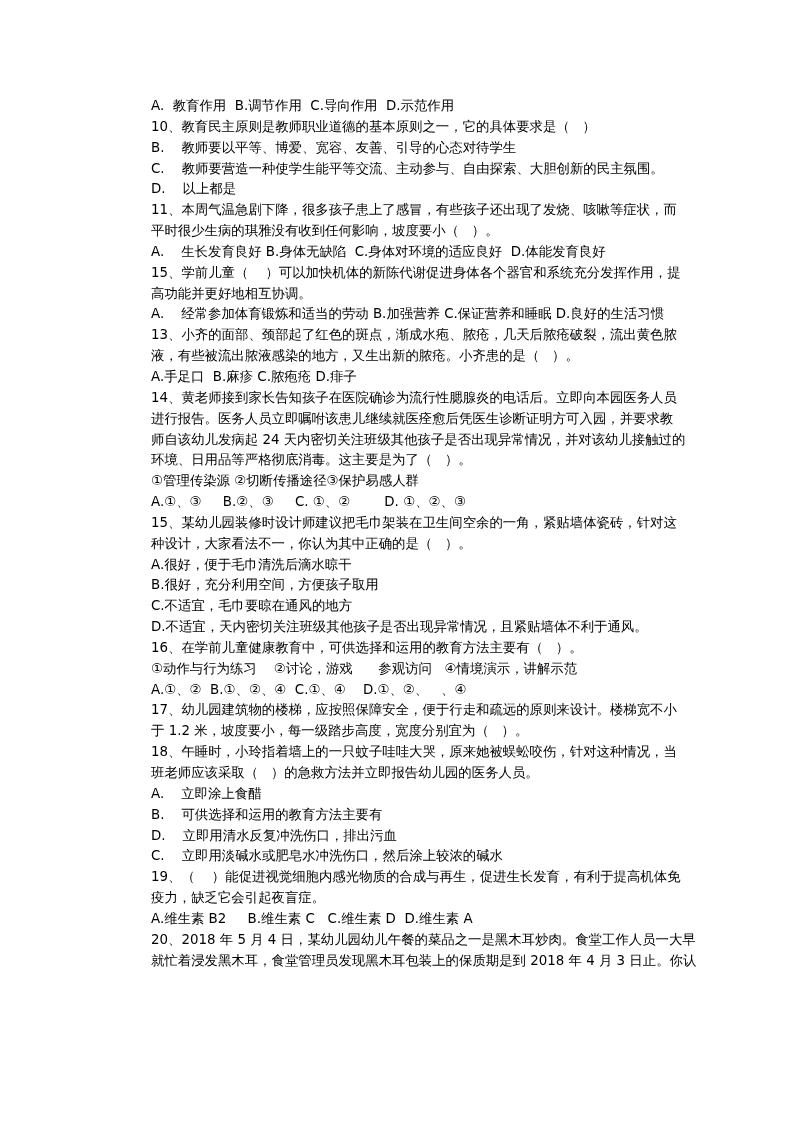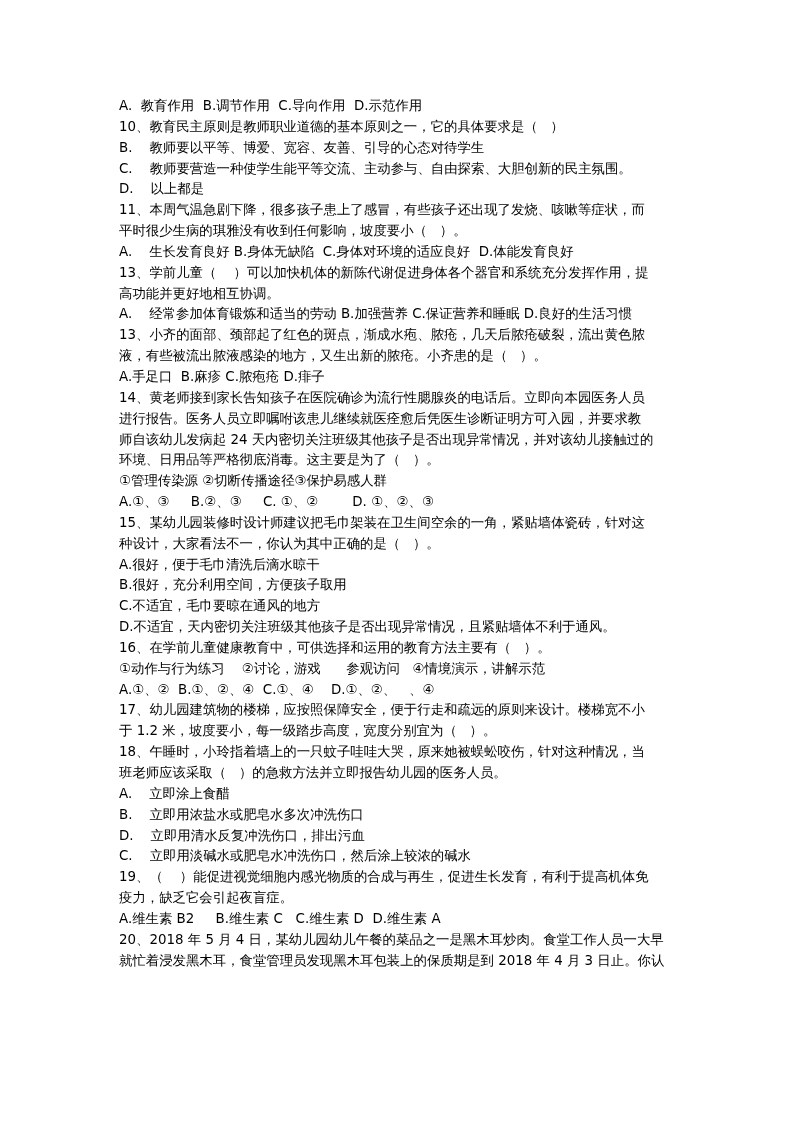--- a/index.html
+++ b/index.html
@@ -7,35 +7,35 @@
   .page {
     position: absolute;
     left: 119px;
     top: 96px;
     width: 556px;
     font-family: "DejaVu Sans", sans-serif;
     font-size: 13.4px;
     line-height: 20.85px;
     color: #000000;
   }
-  .line { white-space: pre; overflow: visible; height: 20.85px; }
+  .line { white-space: pre; overflow: visible; height: 20.85px; margin-left: 32px; }
 </style>
 </head>
 <body>
 
 <div class="page" id="page">
     <div class="line">A.  教育作用  B.调节作用  C.导向作用  D.示范作用</div>
     <div class="line">10、教育民主原则是教师职业道德的基本原则之一，它的具体要求是（   ）</div>
     <div class="line">B.    教师要以平等、博爱、宽容、友善、引导的心态对待学生</div>
     <div class="line">C.    教师要营造一种使学生能平等交流、主动参与、自由探索、大胆创新的民主氛围。</div>
     <div class="line">D.    以上都是</div>
     <div class="line">11、本周气温急剧下降，很多孩子患上了感冒，有些孩子还出现了发烧、咳嗽等症状，而</div>
     <div class="line">平时很少生病的琪雅没有收到任何影响，坡度要小（   ）。</div>
     <div class="line">A.    生长发育良好 B.身体无缺陷  C.身体对环境的适应良好  D.体能发育良好</div>
-    <div class="line">13、学前儿童（    ）可以加快机体的新陈代谢促进身体各个器官和系统充分发挥作用，提</div>
+    <div class="line">15、学前儿童（    ）可以加快机体的新陈代谢促进身体各个器官和系统充分发挥作用，提</div>
     <div class="line">高功能并更好地相互协调。</div>
     <div class="line">A.    经常参加体育锻炼和适当的劳动 B.加强营养 C.保证营养和睡眠 D.良好的生活习惯</div>
     <div class="line">13、小齐的面部、颈部起了红色的斑点，渐成水疱、脓疮，几天后脓疮破裂，流出黄色脓</div>
     <div class="line">液，有些被流出脓液感染的地方，又生出新的脓疮。小齐患的是（   ）。</div>
     <div class="line">A.手足口  B.麻疹 C.脓疱疮 D.痱子</div>
     <div class="line">14、黄老师接到家长告知孩子在医院确诊为流行性腮腺炎的电话后。立即向本园医务人员</div>
     <div class="line">进行报告。医务人员立即嘱咐该患儿继续就医痊愈后凭医生诊断证明方可入园，并要求教</div>
     <div class="line">师自该幼儿发病起 24 天内密切关注班级其他孩子是否出现异常情况，并对该幼儿接触过的</div>
     <div class="line">环境、日用品等严格彻底消毒。这主要是为了（   ）。</div>
     <div class="line">①管理传染源 ②切断传播途径③保护易感人群</div>
@@ -47,21 +47,21 @@
     <div class="line">C.不适宜，毛巾要晾在通风的地方</div>
     <div class="line">D.不适宜，天内密切关注班级其他孩子是否出现异常情况，且紧贴墙体不利于通风。</div>
     <div class="line">16、在学前儿童健康教育中，可供选择和运用的教育方法主要有（   ）。</div>
     <div class="line">①动作与行为练习    ②讨论，游戏      参观访问   ④情境演示，讲解示范</div>
     <div class="line">A.①、②  B.①、②、④  C.①、④    D.①、②、   、④</div>
     <div class="line">17、幼儿园建筑物的楼梯，应按照保障安全，便于行走和疏远的原则来设计。楼梯宽不小</div>
     <div class="line">于 1.2 米，坡度要小，每一级踏步高度，宽度分别宜为（   ）。</div>
     <div class="line">18、午睡时，小玲指着墙上的一只蚊子哇哇大哭，原来她被蜈蚣咬伤，针对这种情况，当</div>
     <div class="line">班老师应该采取（   ）的急救方法并立即报告幼儿园的医务人员。</div>
     <div class="line">A.    立即涂上食醋</div>
-    <div class="line">B.    立即用浓盐水或肥皂水多次冲洗伤口</div>
+    <div class="line">B.    可供选择和运用的教育方法主要有</div>
     <div class="line">D.    立即用清水反复冲洗伤口，排出污血</div>
     <div class="line">C.    立即用淡碱水或肥皂水冲洗伤口，然后涂上较浓的碱水</div>
     <div class="line">19、（    ）能促进视觉细胞内感光物质的合成与再生，促进生长发育，有利于提高机体免</div>
     <div class="line">疫力，缺乏它会引起夜盲症。</div>
     <div class="line">A.维生素 B2     B.维生素 C   C.维生素 D  D.维生素 A</div>
     <div class="line">20、2018 年 5 月 4 日，某幼儿园幼儿午餐的菜品之一是黑木耳炒肉。食堂工作人员一大早</div>
     <div class="line">就忙着浸发黑木耳，食堂管理员发现黑木耳包装上的保质期是到 2018 年 4 月 3 日止。你认</div>
   </div>
 
 </body></html>

